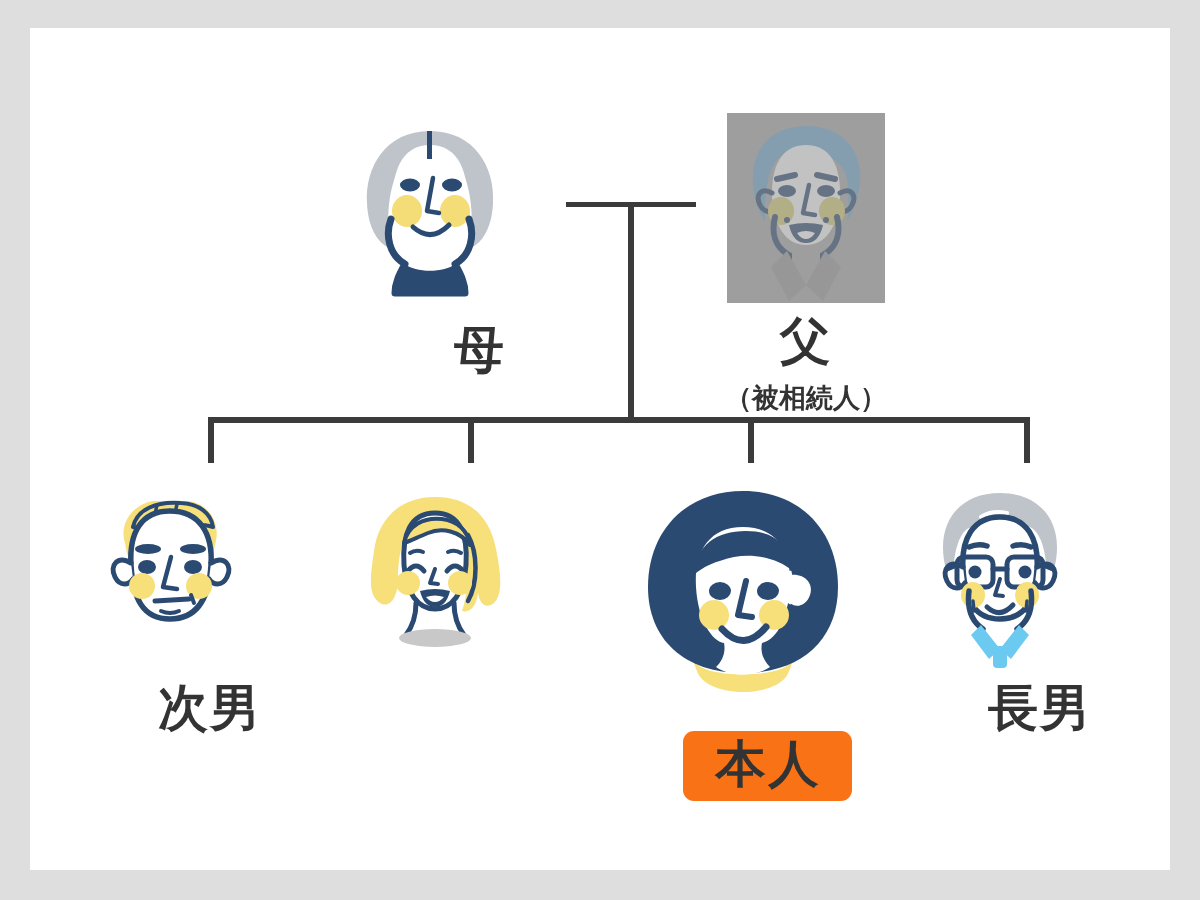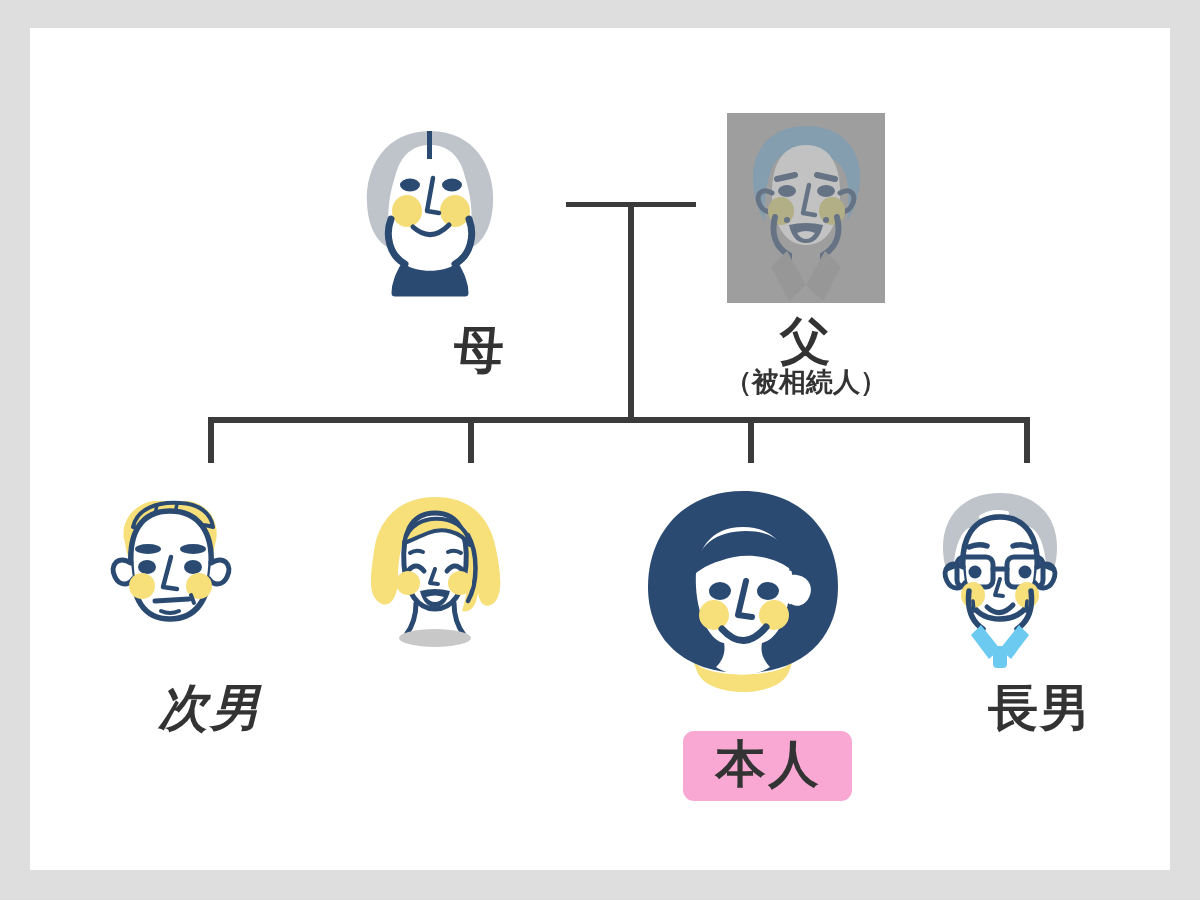--- a/index.html
+++ b/index.html
@@ -36,21 +36,21 @@
   .person { position: absolute; text-align: center; }
   .avatar { position: relative; margin: 0 auto; }
   .label  {
     font-weight: bold;
     color: #333333;
     letter-spacing: 2px;
     line-height: 1.05;
     white-space: nowrap;
   }
   .label-main { font-size: 50px; }
-  .label-sub  { font-size: 27px; letter-spacing: 0px; margin-top: 0; }
+  .label-sub  { font-size: 27px; letter-spacing: 0px; margin-top: 16px; }
 
   
   #person-mother { left: 315px; top: 95px; width: 270px; }
   #person-mother .label-main { margin-top: 16px; }
 
   
   #person-father { left: 640px; top: 85px; width: 272px; }
   .photo-frame {
     position: relative;
     width: 158px; height: 190px;
@@ -61,29 +61,29 @@
   .photo-frame .avatar { position: absolute; left: 50%; top: 8px; transform: translateX(-50%); }
   .photo-veil {
     position: absolute; inset: 0;
     background: rgba(150,150,150,0.55);
     pointer-events: none;
   }
   #person-father .label-main { margin-top: 12px; }
 
   
   .child { top: 455px; width: 250px; }
-  #person-jinan   { left:  55px; font-style: italic; }
+  #person-jinan   { left:  55px; }
   #person-jijo    { left: 320px; }
   #person-honnin  { left: 608px; width: 258px; }
   #person-chonan  { left: 885px; text-align: center; }
   .child .label-main { margin-top: 14px; }
 
   .badge {
     display: inline-block;
-    background: #f9a8d4;
+    background: #f97316;
     color: #333333;
     font-size: 50px;
     font-weight: bold;
     letter-spacing: 3px;
     border-radius: 11px;
     padding: 6px 30px 10px 33px;
     margin-top: 8px;
     line-height: 1.08;
   }
   svg { display: block; }

